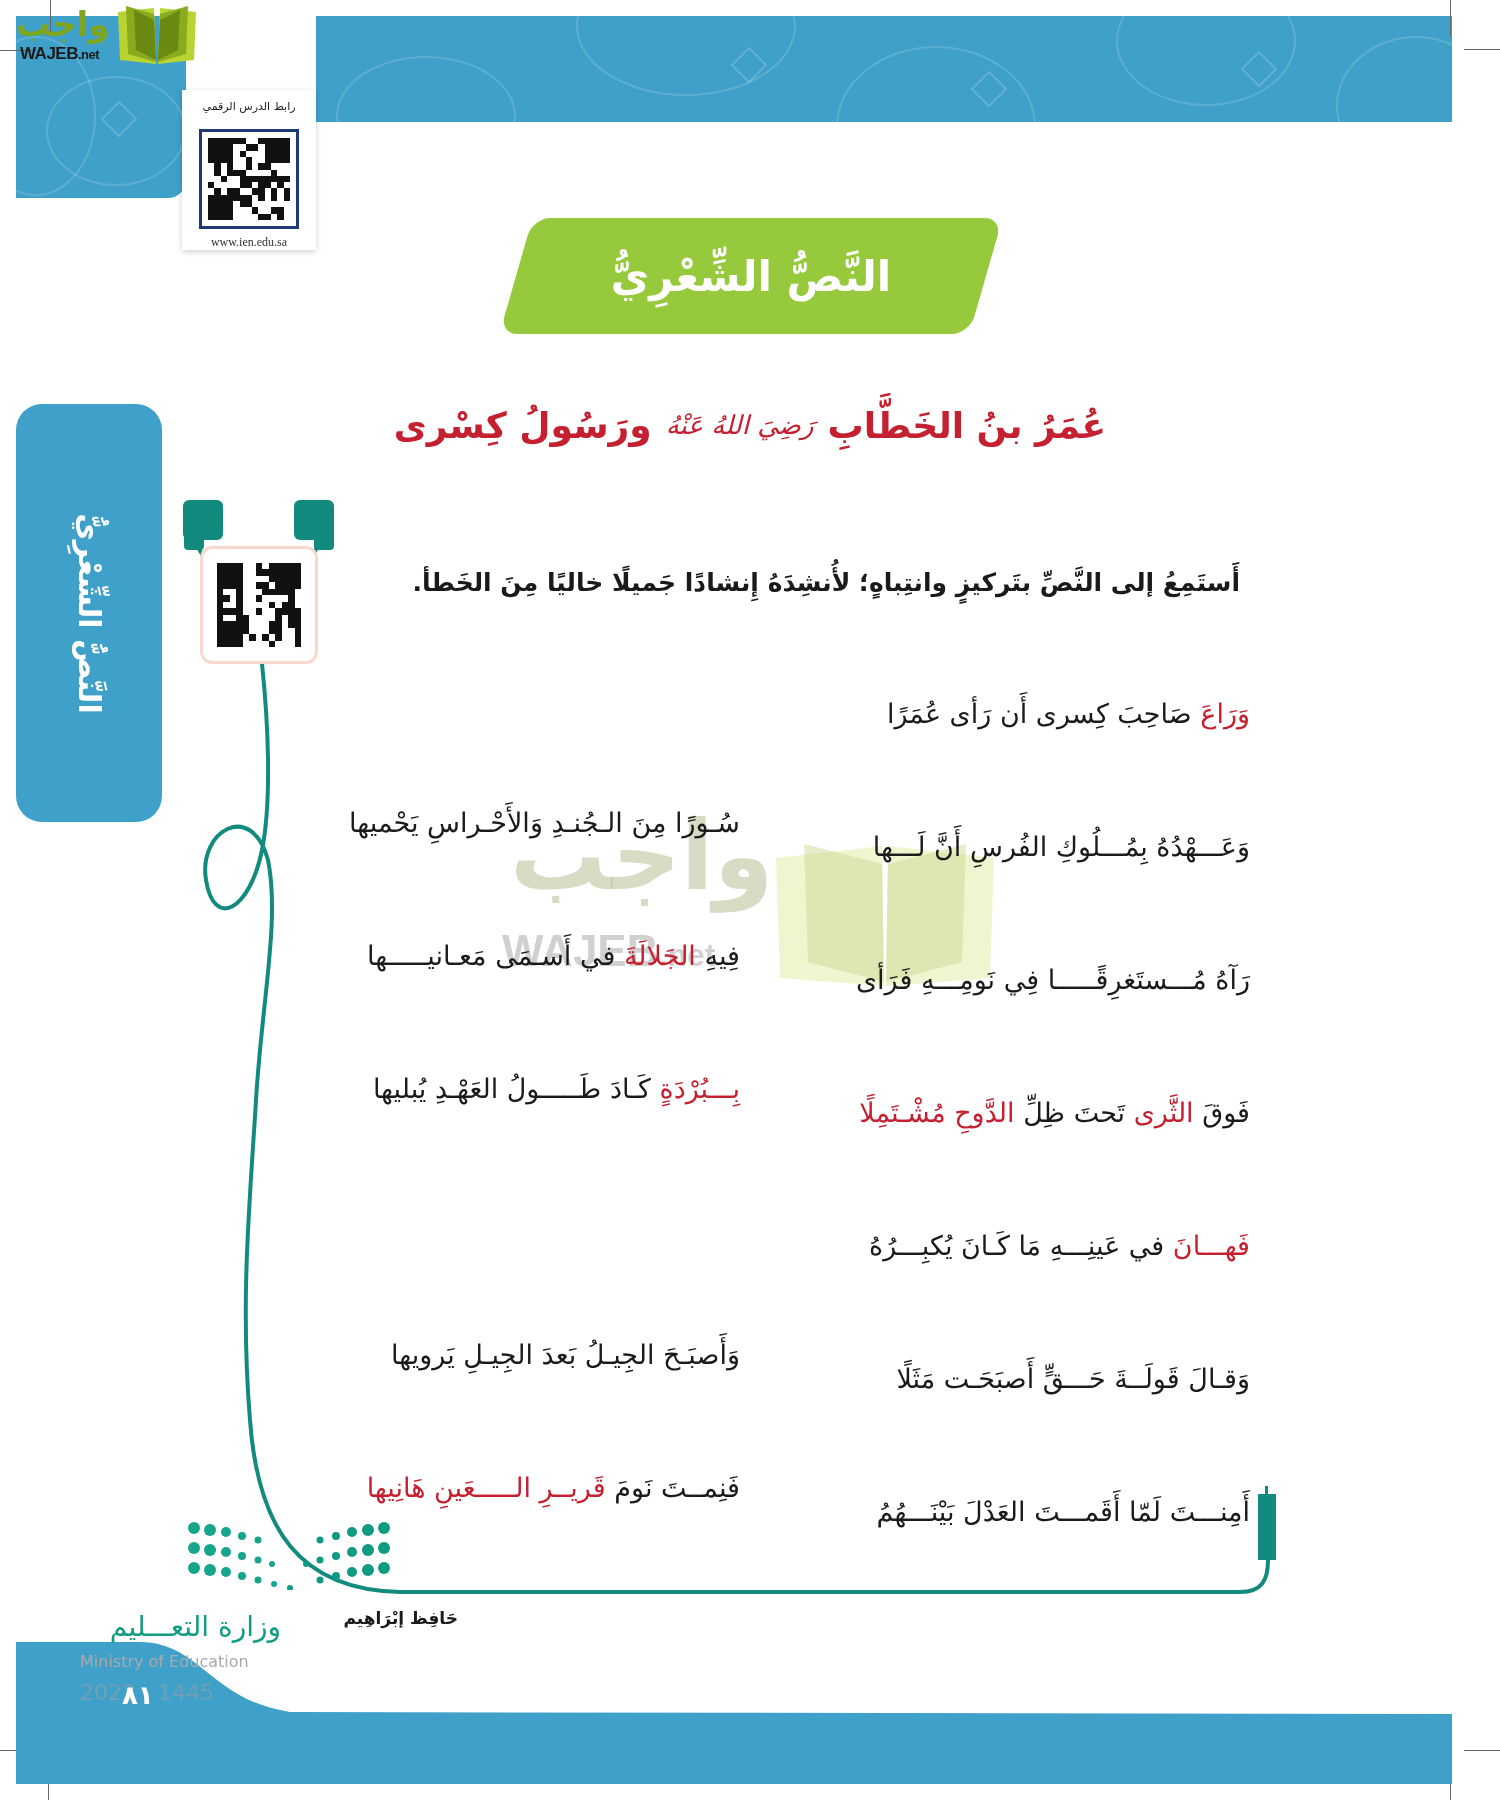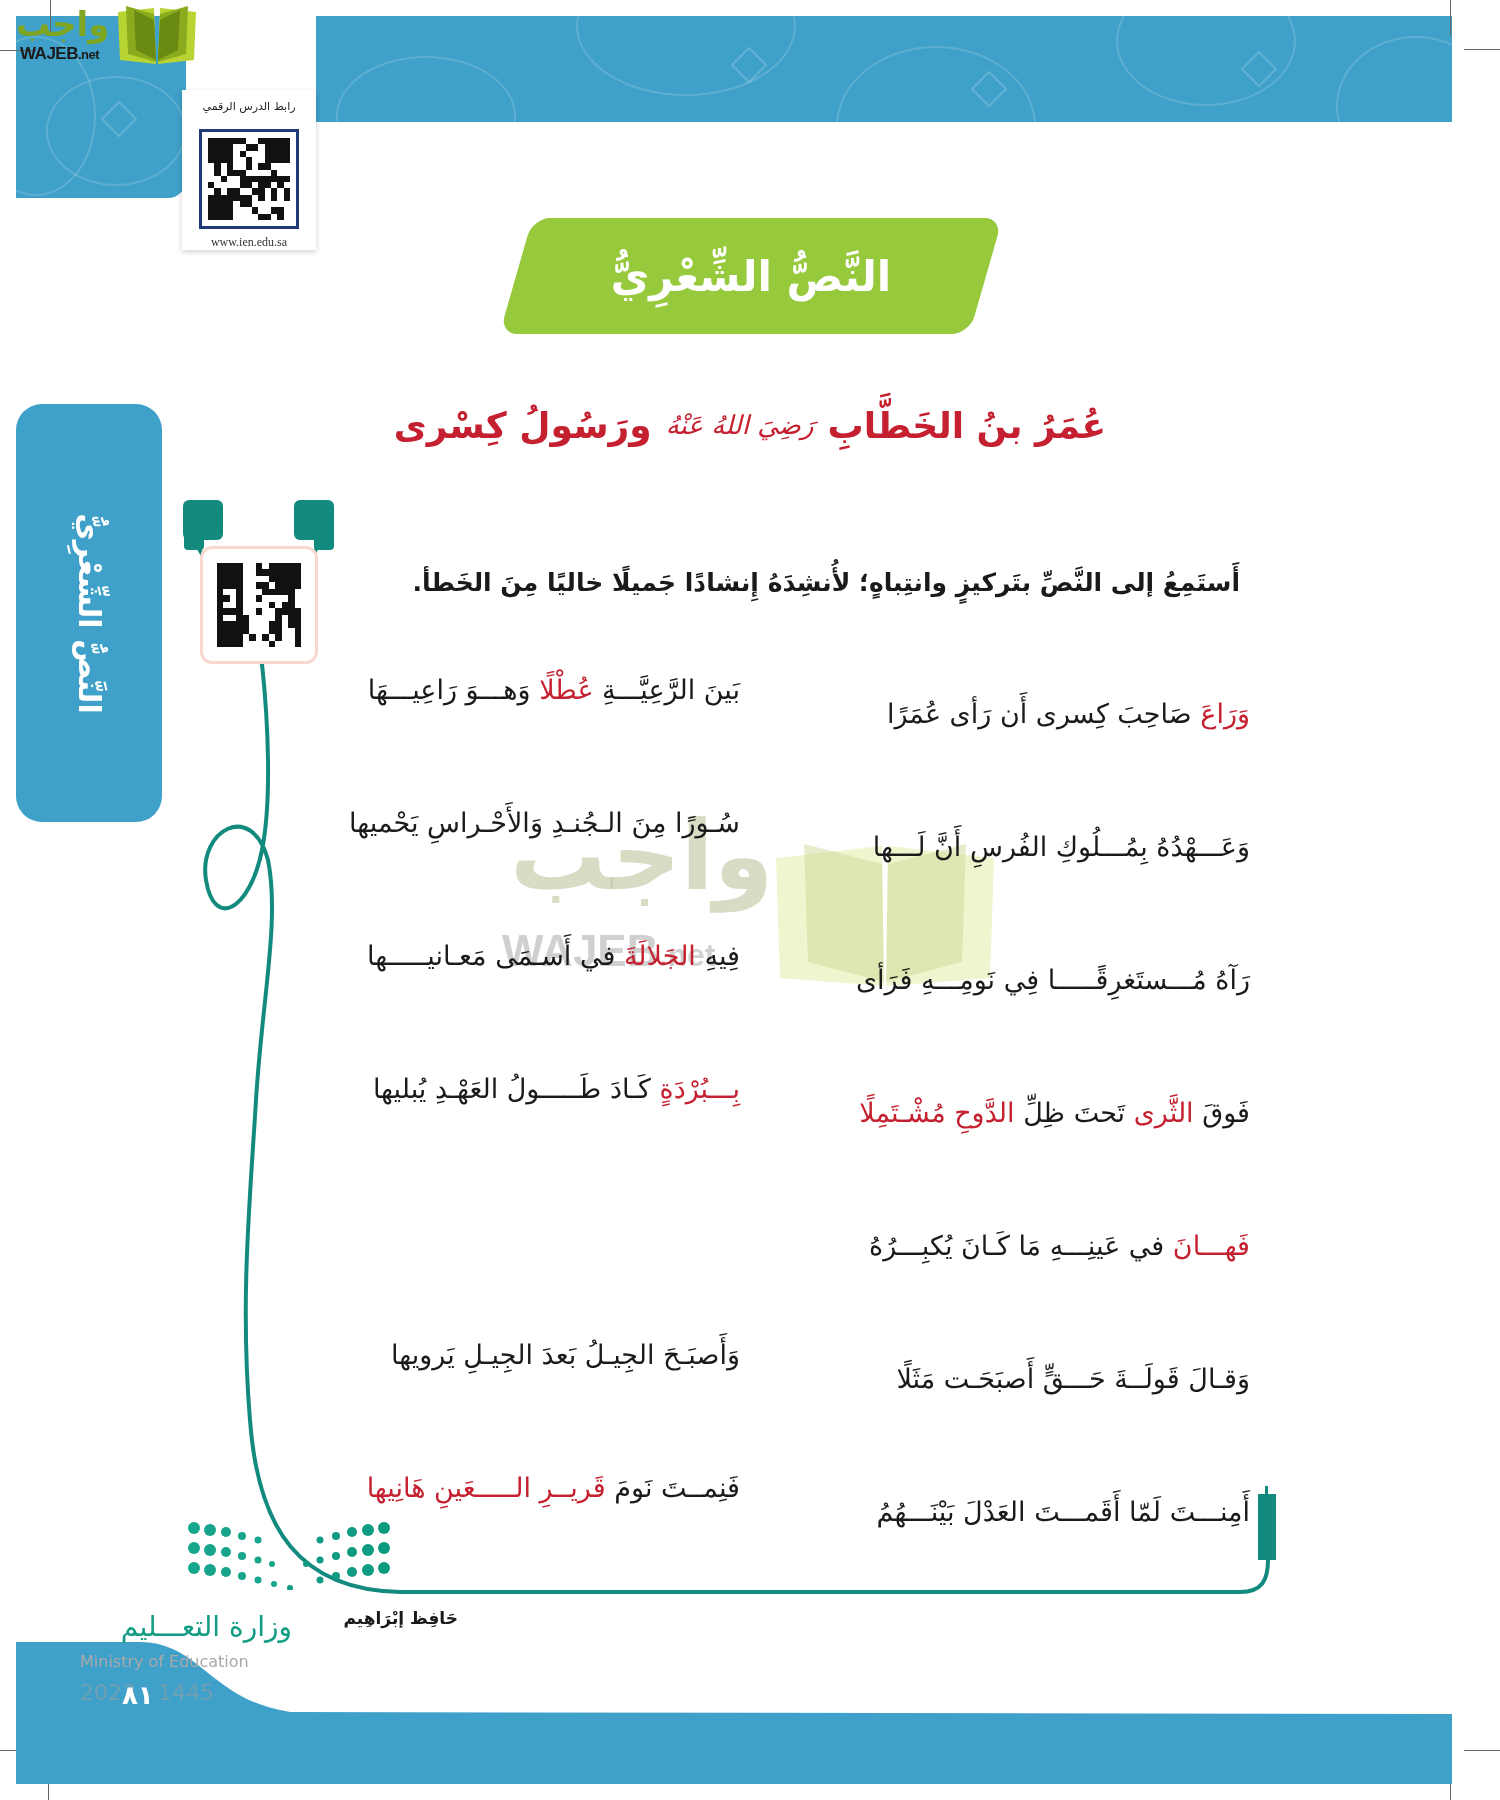--- a/index.html
+++ b/index.html
@@ -106,21 +106,21 @@
   .hemistich.second { left: 10px; width: 430px; text-align: right; }
   .red { color: #c5202f; }
 
   .poet {
     position: absolute; left: 318px; top: 1608px; width: 140px; direction: rtl; text-align: right;
     font-family: "DejaVu Sans", sans-serif; font-weight: bold; font-size: 17px; color: #1a1a1a;
   }
 
   .moe-dots { position: absolute; left: 186px; top: 1518px; width: 210px; height: 72px; }
   .moe-ar {
-    position: absolute; left: 80px; top: 1610px; width: 212px; direction: rtl; text-align: right;
+    position: absolute; left: 69px; top: 1610px; width: 212px; direction: rtl; text-align: right;
     font-family: "DejaVu Sans", sans-serif; font-size: 28px; color: #129c83;
   }
   .moe-en {
     position: absolute; left: 80px; top: 1652px; font-family: "DejaVu Sans", sans-serif;
     font-size: 16px; color: #a9a9a9;
   }
   .moe-year {
     position: absolute; left: 80px; top: 1680px; font-family: "DejaVu Sans", sans-serif;
     font-size: 22px; color: rgba(160,160,160,0.5);
   }
@@ -577,21 +577,20 @@
     <path d="M2 20 L108 8 L110 148 L6 140 Z" fill="rgba(226,236,168,0.55)"></path>
     <path d="M220 20 L114 8 L112 148 L216 140 Z" fill="rgba(226,236,168,0.55)"></path>
     <path d="M30 6 L108 26 L110 144 L34 124 Z" fill="rgba(200,214,140,0.45)"></path>
     <path d="M192 6 L114 26 L112 144 L188 124 Z" fill="rgba(200,214,140,0.45)"></path>
   </svg>
 </div>
 
 <div class="poem" id="poem">
     <div class="verse">
       <div class="hemistich first"><span class="red">وَرَاعَ</span><span> صَاحِبَ كِسرى أَن رَأى عُمَرًا</span></div>
-      <div class="hemistich second"><span>بَينَ الرَّعِيَّـــةِ </span><span class="red">عُطْلًا</span><span>  وَهـــوَ رَاعِيـــهَا</span></div>
     </div>
     <div class="verse">
       <div class="hemistich first"><span>وَعَـــهْدُهُ بِمُـــلُوكِ الفُرسِ أَنَّ لَـــها</span></div>
       <div class="hemistich second"><span>سُـورًا مِنَ الـجُنـدِ وَالأَحْـراسِ يَحْميها</span></div>
     </div>
     <div class="verse">
       <div class="hemistich first"><span>رَآهُ مُـــستَغرِقًـــــا فِي نَومِـــهِ فَرَأى</span></div>
       <div class="hemistich second"><span>فِيهِ </span><span class="red">الجَلالَةَ</span><span> في أَسـمَى مَعـانيـــــها</span></div>
     </div>
     <div class="verse">

